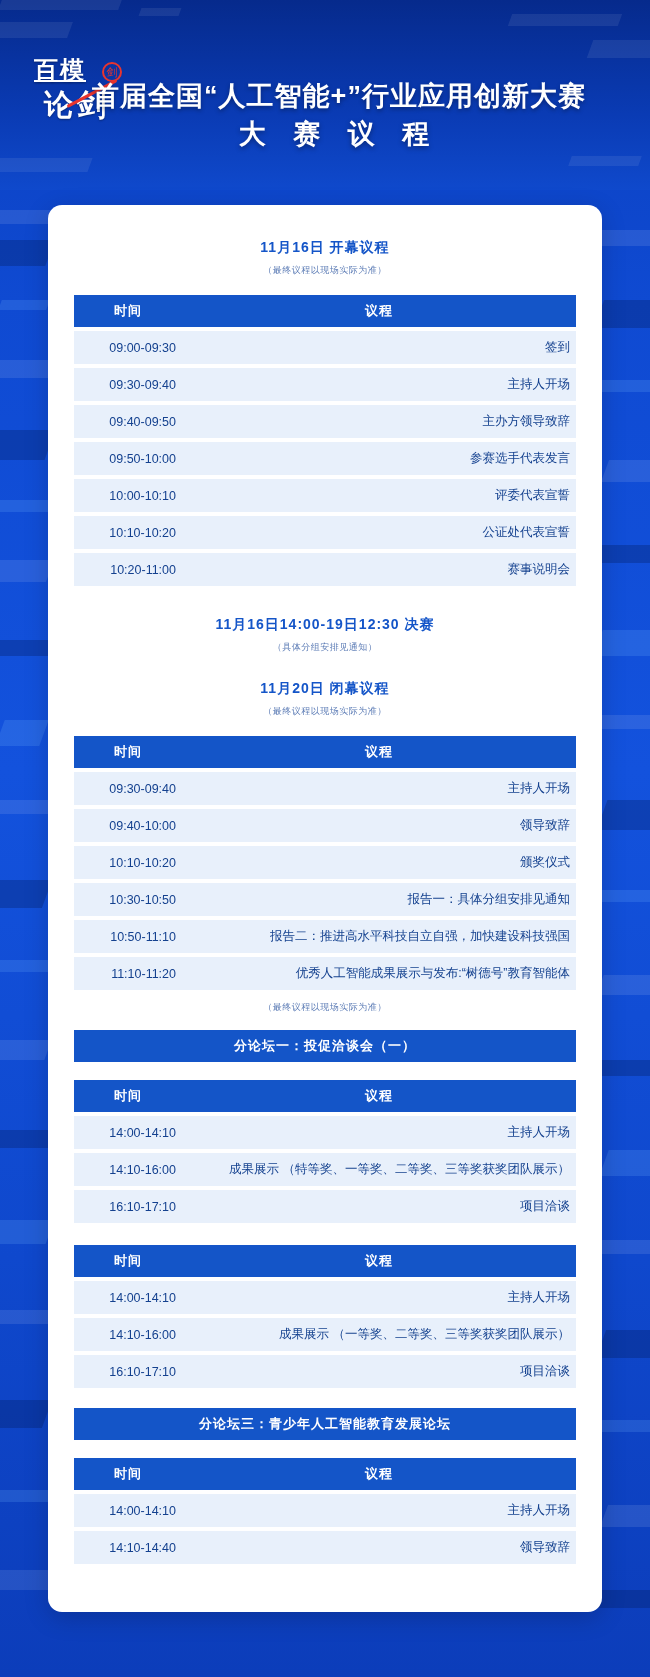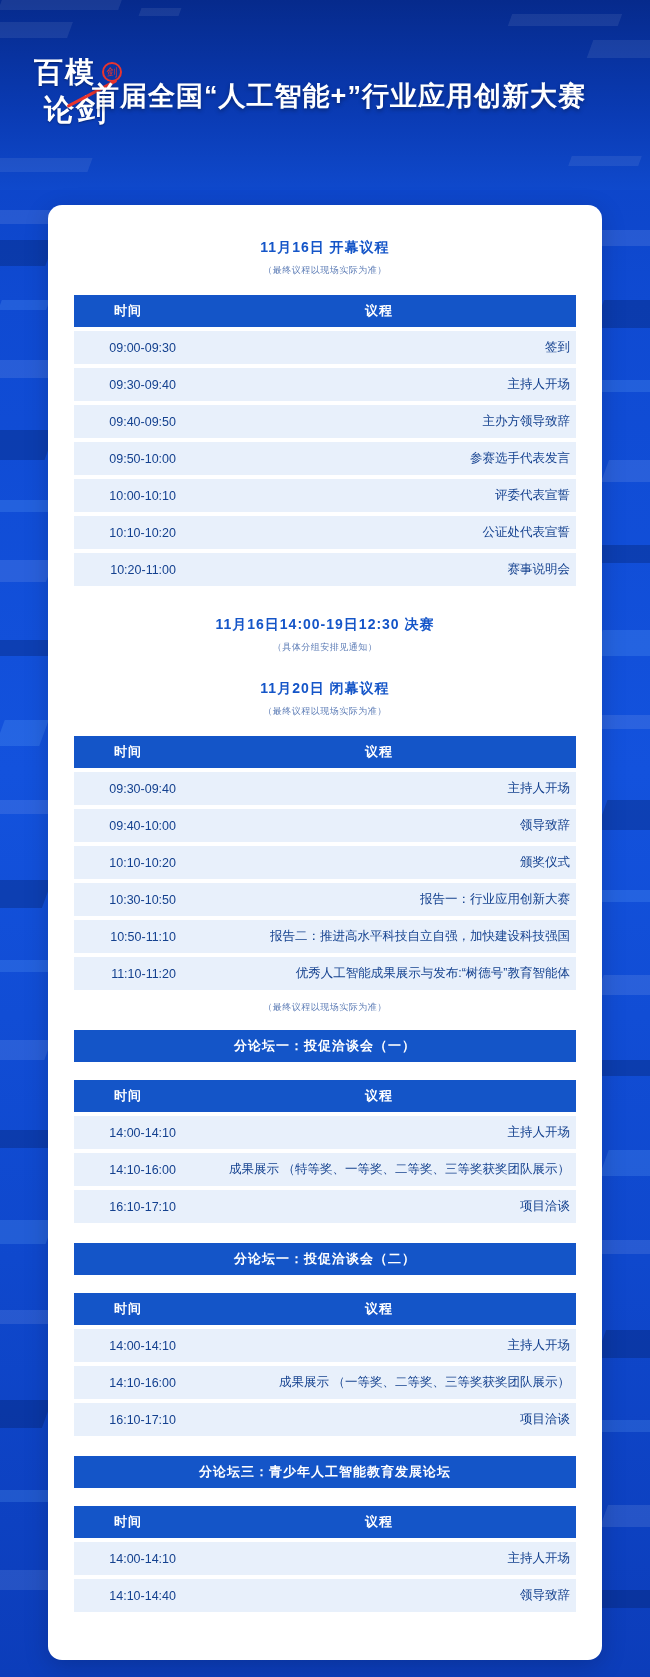--- a/index.html
+++ b/index.html
@@ -44,21 +44,21 @@
     width: 86px; height: 78px;
     color: #fff;
   }
   .logo .l1, .logo .l2 {
     font-family: "Liberation Serif", "DejaVu Serif", serif;
     font-weight: bold;
     letter-spacing: 2px;
     line-height: 1;
     text-shadow: 0 1px 2px rgba(0,0,0,.35);
   }
-  .logo .l1 { font-size: 29px; }
+  .logo .l1 { font-size: 24px; text-decoration: underline; }
   .logo .l2 { font-size: 30px; margin-top: 8px; padding-left: 10px; }
   .logo .seal {
     position: absolute;
     right: -2px; top: 4px;
     width: 20px; height: 20px;
     border: 2px solid #e8342e;
     border-radius: 50%;
     color: #e8342e;
     font-size: 11px;
     line-height: 16px;
@@ -212,20 +212,21 @@
     <span class="hstreak" style="right:10px; bottom:24px; width:70px; height:10px;"></span>
 
     <div class="logo">
       <div class="l1">百模</div>
       <div class="l2">论剑</div>
       <div class="stroke"></div>
       <div class="seal">剑</div>
     </div>
 
     <div class="title-main">首届全国“人工智能+”行业应用创新大赛</div>
+    <div class="title-sub">大 赛 议 程</div>
   </div>
 
   <div class="card">
 
     <div class="sec-title">11月16日 开幕议程</div>
     <div class="sec-note">（最终议程以现场实际为准）</div>
     <table class="agenda">
       <thead>
         <tr>
           <th class="c-time">时间</th>
@@ -284,21 +285,21 @@
         <tr>
           <td class="c-time">09:40-10:00</td>
           <td>领导致辞</td>
         </tr>
         <tr>
           <td class="c-time">10:10-10:20</td>
           <td>颁奖仪式</td>
         </tr>
         <tr>
           <td class="c-time">10:30-10:50</td>
-          <td>报告一：行业应用创新大赛</td>
+          <td>报告一：具体分组安排见通知</td>
         </tr>
         <tr>
           <td class="c-time">10:50-11:10</td>
           <td>报告二：推进高水平科技自立自强，加快建设科技强国</td>
         </tr>
         <tr>
           <td class="c-time">11:10-11:20</td>
           <td>优秀人工智能成果展示与发布:“树德号”教育智能体</td>
         </tr>
       </tbody>
@@ -323,21 +324,20 @@
           <td class="c-time">14:10-16:00</td>
           <td>成果展示 （特等奖、一等奖、二等奖、三等奖获奖团队展示）</td>
         </tr>
         <tr>
           <td class="c-time">16:10-17:10</td>
           <td>项目洽谈</td>
         </tr>
       </tbody>
     </table>
 
-    <div class="band">分论坛一：投促洽谈会（二）</div>
     <table class="agenda">
       <thead>
         <tr>
           <th class="c-time">时间</th>
           <th>议程</th>
         </tr>
       </thead>
       <tbody>
         <tr>
           <td class="c-time">14:00-14:10</td>

